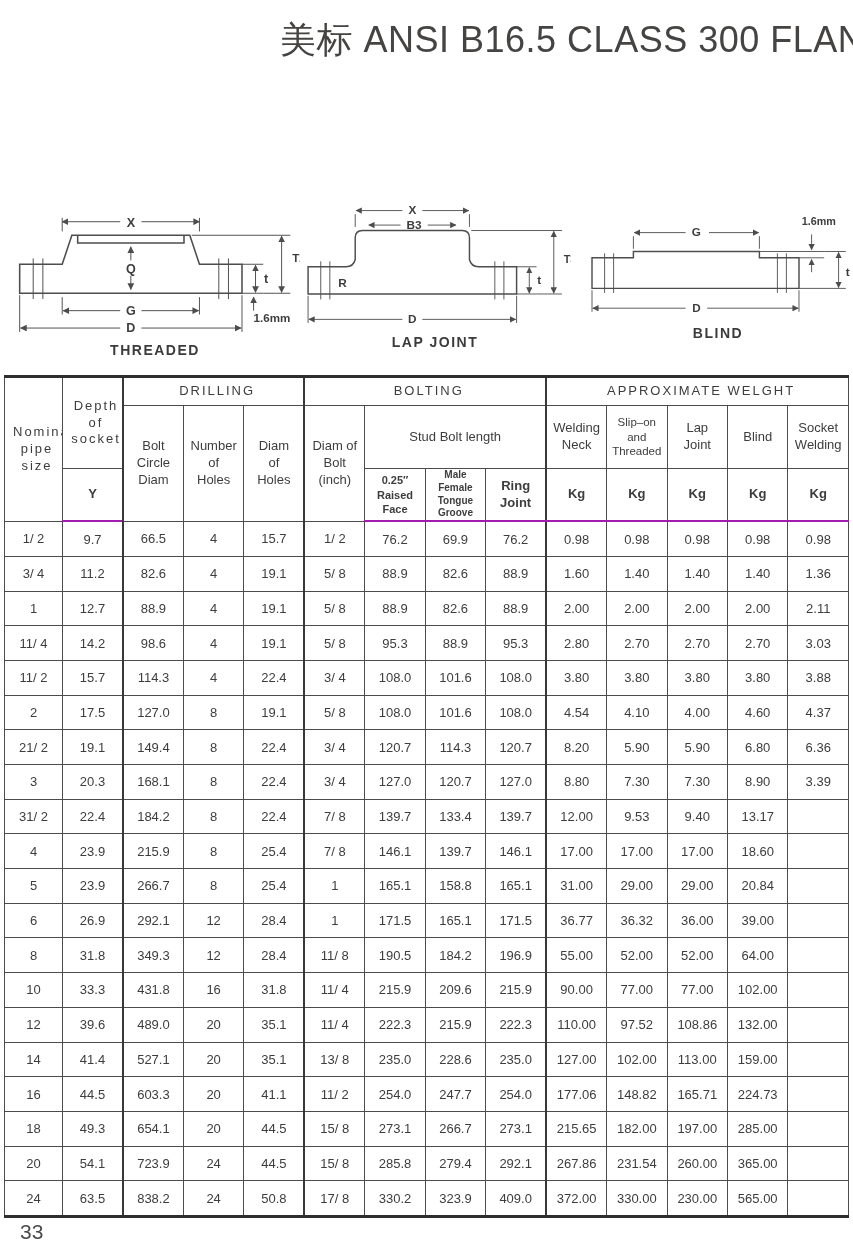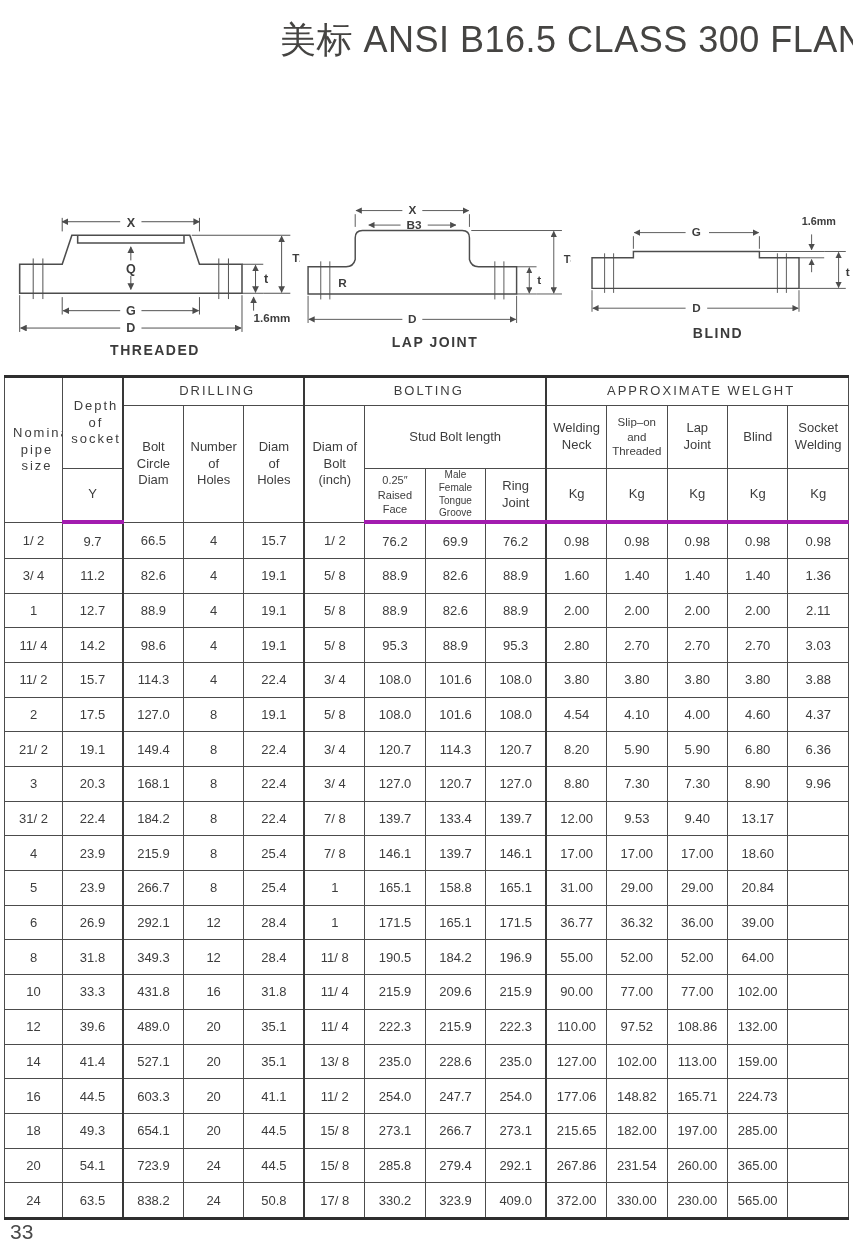--- a/index.html
+++ b/index.html
@@ -31,28 +31,28 @@
 
   
   .spec-table{position:absolute;left:4px;top:375px;width:845px;border-collapse:collapse;table-layout:fixed;
               border-top:3px solid #2e2e2e;border-bottom:3px solid #2e2e2e;}
   .spec-table th,.spec-table td{border:1px solid #4c4c4c;text-align:center;vertical-align:middle;
               padding:0 1px;font-weight:normal;overflow:hidden;}
   .spec-table thead th{font-size:13px;line-height:1.28;white-space:pre-line;color:#3d3d3d;}
   .group-row th{height:27px;font-size:14px;letter-spacing:2px;white-space:nowrap;padding-left:8px;}
   .h2 th{height:62px;}
   .h3 th{height:48px;}
-  .h3 th{border-bottom:4px solid #a21caf;}
+  .h3 th{border-bottom:2px solid #a21caf;font-weight:bold;}
   .spec-table tbody td{height:33.7px;font-size:13px;color:#3d3d3d;}
   .gb{border-left:2px solid #383838 !important;}
   .sm{font-size:11px !important;line-height:1.18;}
   .xs{font-size:10px !important;line-height:1.08;letter-spacing:0;}
   .slip{font-size:11.5px !important;line-height:1.12;}
 
-  .page-number{position:absolute;left:10px;top:1220px;font-size:21px;color:#4a4a4a;}
+  .page-number{position:absolute;left:20px;top:1220px;font-size:21px;color:#4a4a4a;}
 </style>
 </head>
 <body>
 
 <div class="page">
 
 
   <div class="doc-title">美标 ANSI B16.5 CLASS 300 FLANGES</div>
 
   <div class="diagrams">
@@ -406,21 +406,21 @@
           <td>8</td>
           <td>22.4</td>
           <td class="gb">3/ 4</td>
           <td>127.0</td>
           <td>120.7</td>
           <td>127.0</td>
           <td class="gb">8.80</td>
           <td>7.30</td>
           <td>7.30</td>
           <td>8.90</td>
-          <td>9.96</td>
+          <td>3.39</td>
         </tr>
         <tr>
           <td>31/ 2</td>
           <td>22.4</td>
           <td class="gb">184.2</td>
           <td>8</td>
           <td>22.4</td>
           <td class="gb">7/ 8</td>
           <td>139.7</td>
           <td>133.4</td>

